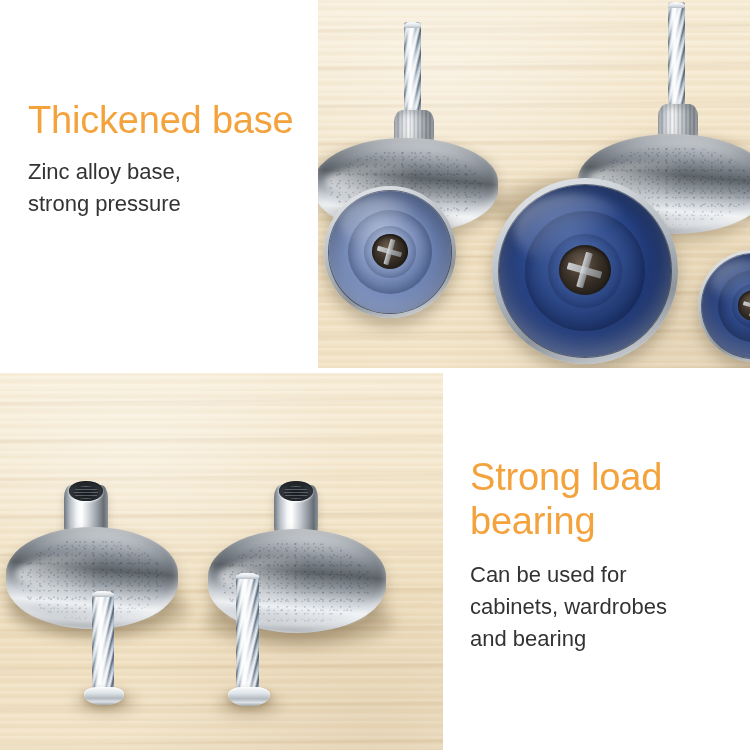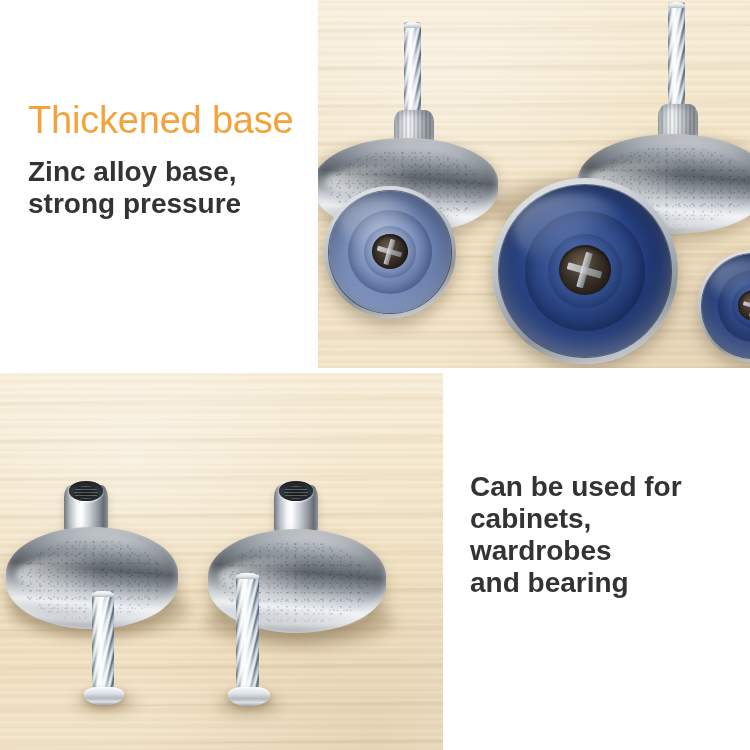--- a/index.html
+++ b/index.html
@@ -317,23 +317,23 @@
     font-size: 38px;
     line-height: 44px;
     font-weight: 400;
     letter-spacing: -0.2px;
     margin: 0;
     white-space: pre-line;
   }
 
   .subtext {
     color: #333333;
-    font-size: 28px;
+    font-size: 22px;
     line-height: 32px;
-    font-weight: 700;
+    font-weight: 400;
     margin: 0;
     white-space: pre-line;
   }
 
   #text-top-left .subtext { margin-top: 14px; }
   #text-bottom-right .subtext { margin-top: 16px; }
 </style>
 </head>
 <body>
 
@@ -437,18 +437,20 @@
     </div>
   </div>
 
   <div class="text-block" id="text-top-left">
     <p class="headline">Thickened base</p>
     <p class="subtext">Zinc alloy base,
 strong pressure</p>
   </div>
 
   <div class="text-block" id="text-bottom-right">
+    <p class="headline">Strong load
+bearing</p>
     <p class="subtext">Can be used for
 cabinets, wardrobes
 and bearing</p>
   </div>
 
 </div>
 
 </body></html>

